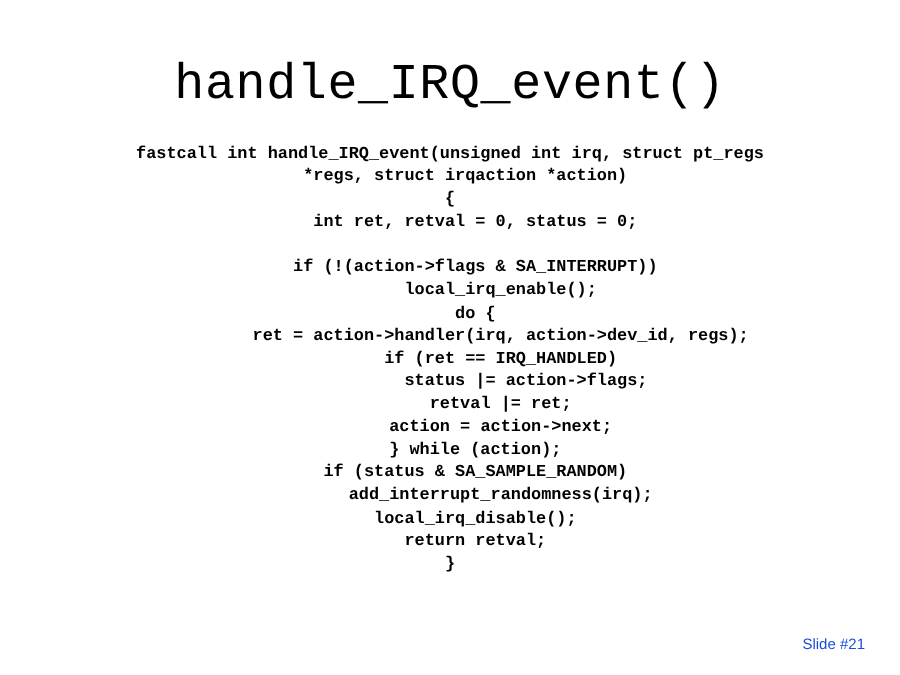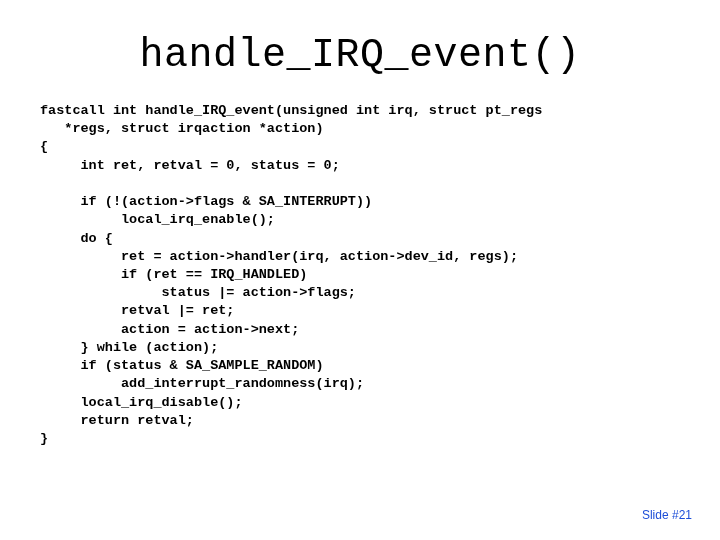--- a/index.html
+++ b/index.html
@@ -10,35 +10,36 @@
     background: #fff;
     font-family: "Times New Roman", Times, serif;
     color: #000;
     overflow: hidden;
   }
   .slide {
     position: relative;
     width: 720px;
     height: 536px;
     box-sizing: border-box;
-    padding: 23px 40px 0 40px;
+    padding: 36px 40px 0 40px;
   }
   .title {
     font-family: "Courier New", Courier, monospace;
     font-size: 40px;
     text-align: center;
     margin: 10px 0 24px 0;
     letter-spacing: 0.5px;
   }
   .code {
     font-family: "Courier New", Courier, monospace;
     font-size: 13.5px;
     font-weight: bold;
     line-height: 1.35;
     white-space: pre;
+    text-align: center;
   }
   .footer {
     position: absolute;
     right: 28px;
     bottom: 14px;
     font-family: Arial, Helvetica, sans-serif;
     font-size: 12px;
     color: #1d4ed8;
   }
 </style>

